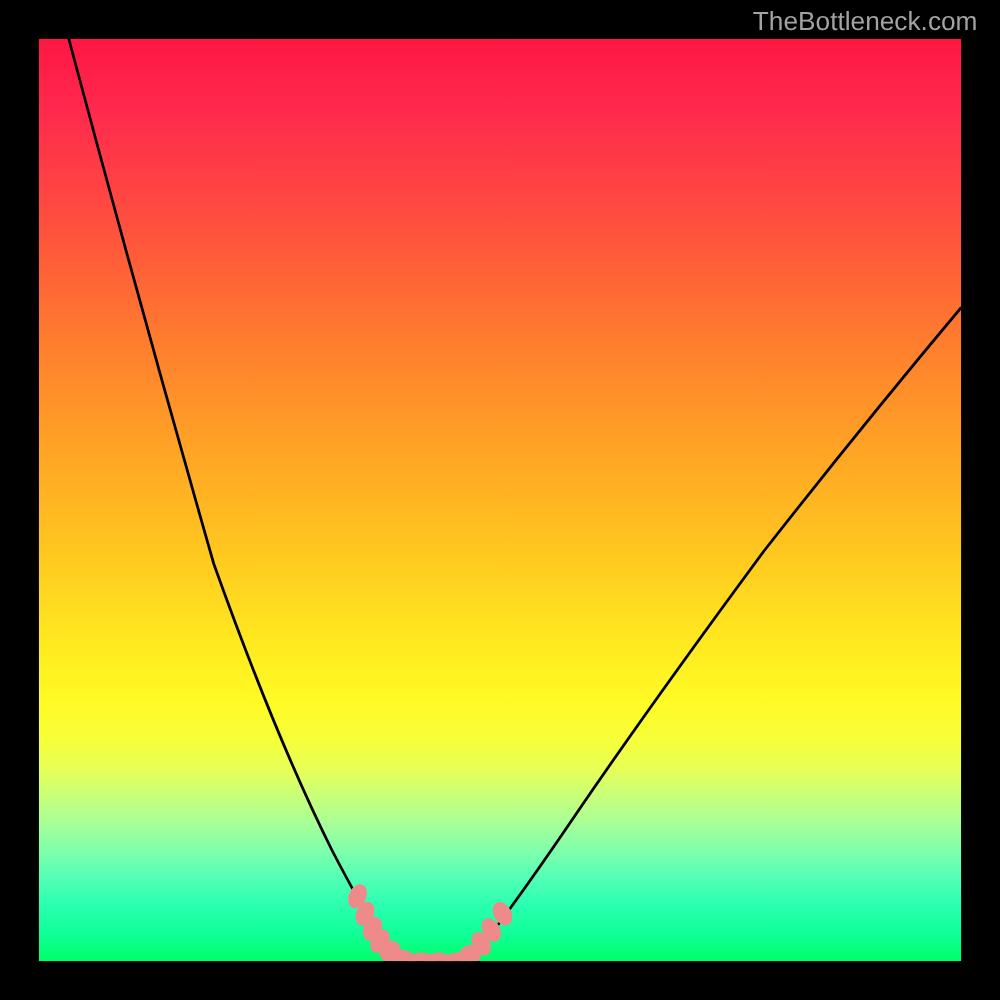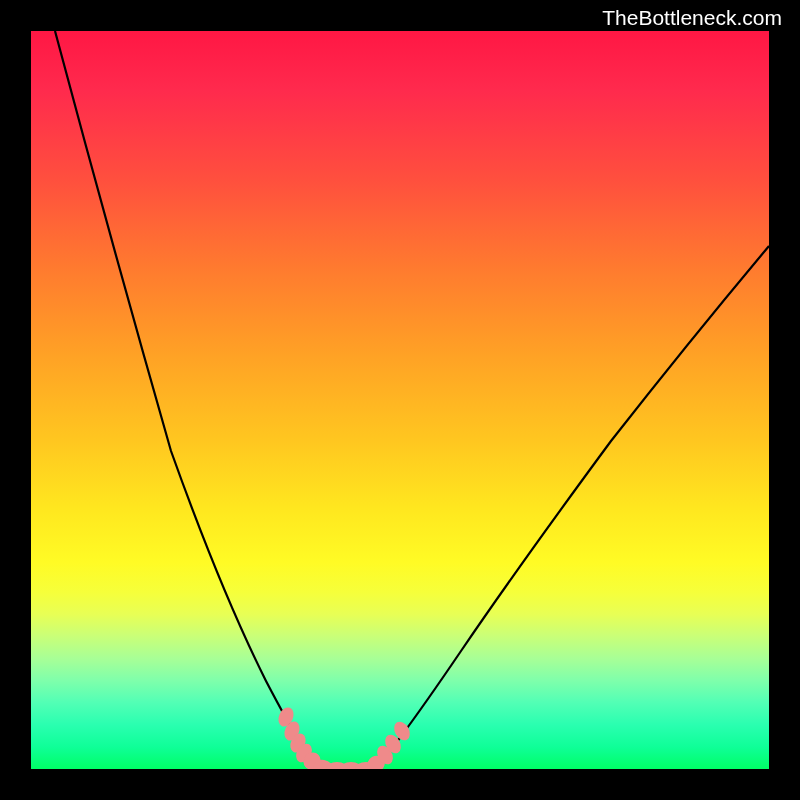--- a/index.html
+++ b/index.html
@@ -8,21 +8,21 @@
     width: 800px;
     height: 800px;
     background: #000;
     position: relative;
     font-family: Arial, sans-serif;
   }
   .watermark {
     position: absolute;
     top: 6px;
     right: 18px;
-    color: #ffffff;
+    color: #a3a3a3;
     font-size: 21px;
     font-weight: 500;
     z-index: 10;
   }
   .plot-area {
     position: absolute;
     left: 31px;
     top: 31px;
     width: 738px;
     height: 738px;

